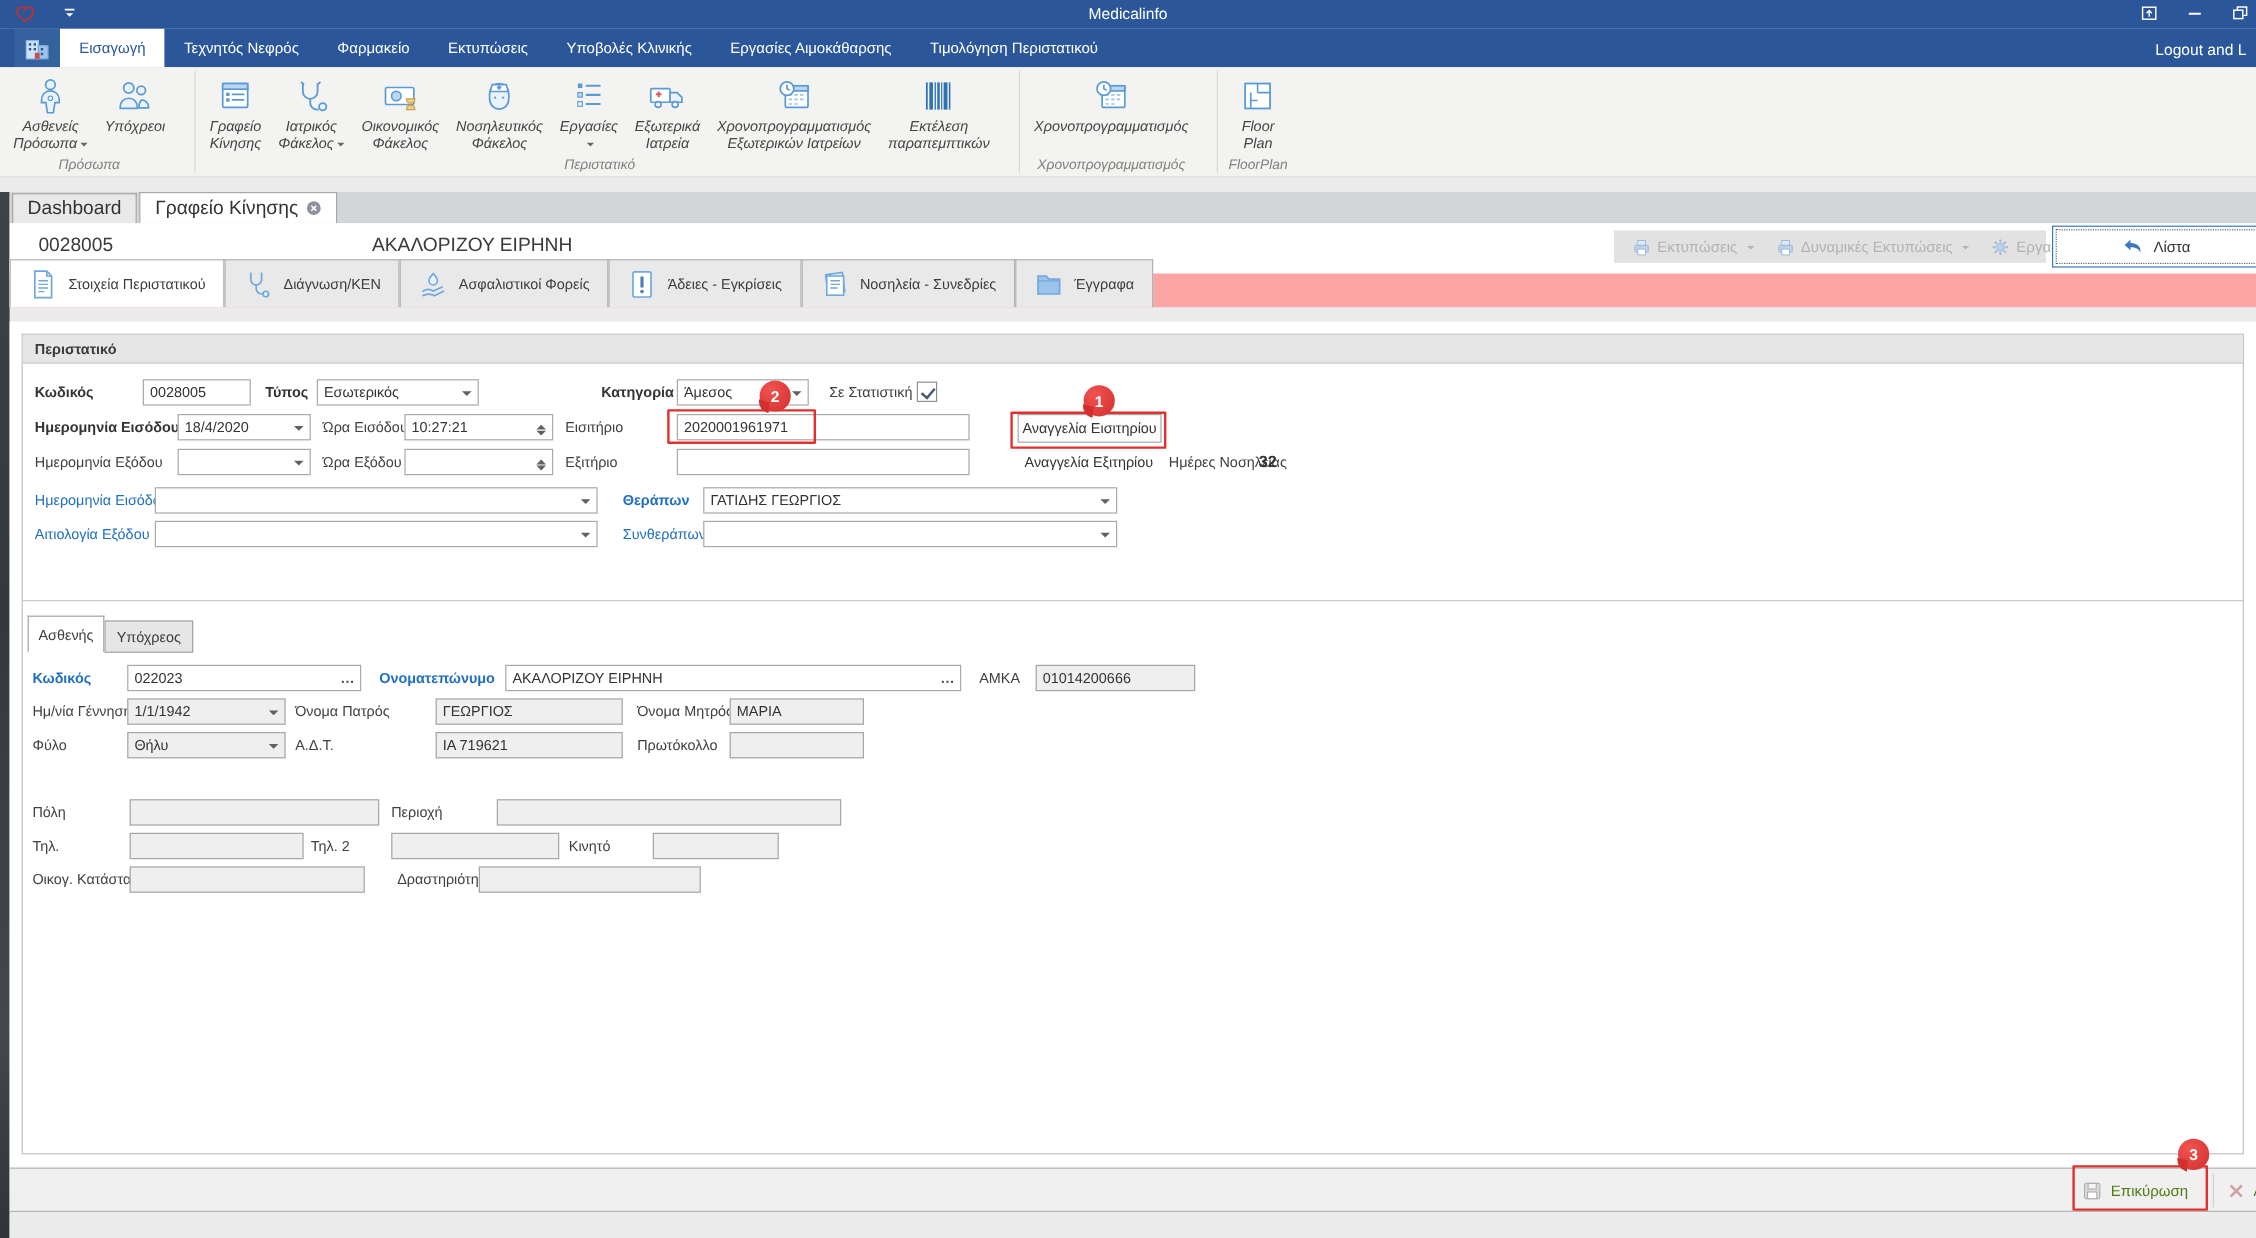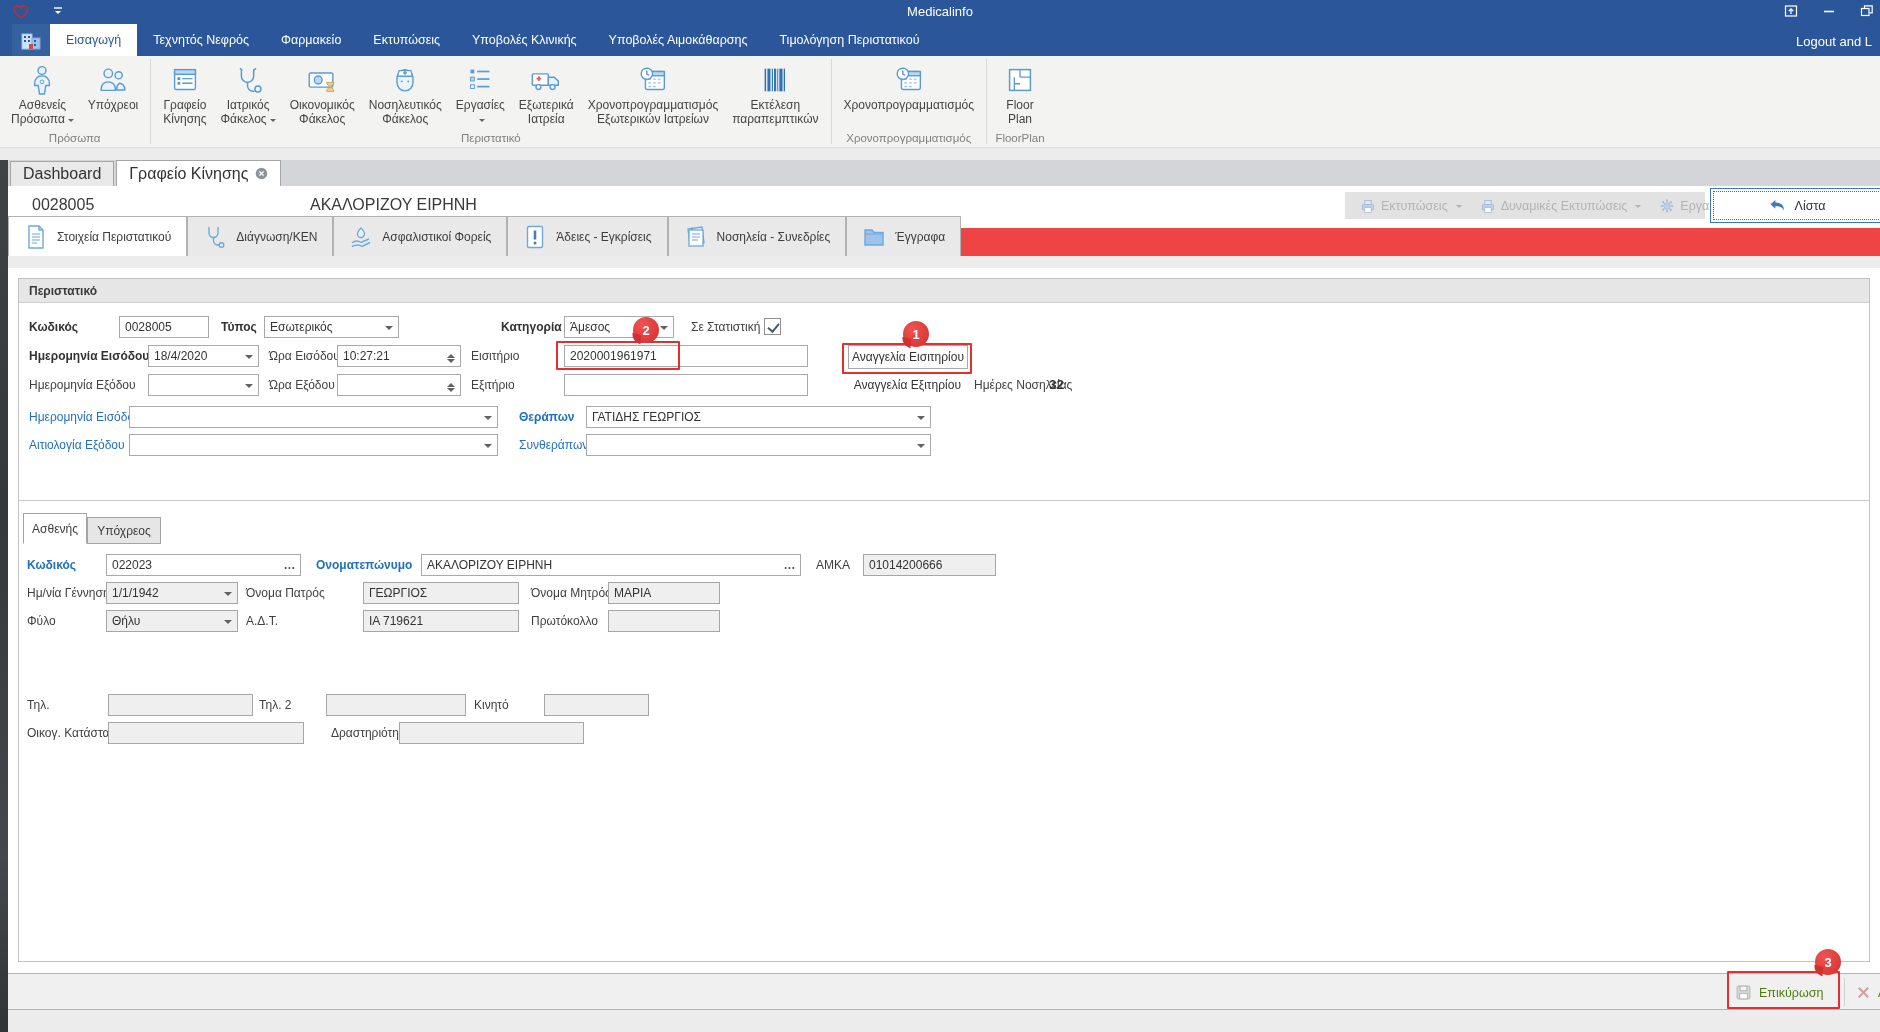--- a/index.html
+++ b/index.html
@@ -17,21 +17,21 @@
 
   
   .ribbon-tabs{position:absolute;left:0;top:24px;width:1880px;height:32px;background:#2b579a;display:flex;align-items:flex-end;}
   .app-button{width:38px;height:32px;margin-left:12px;display:flex;align-items:center;justify-content:center;background:#35619f;}
   .rtab{height:32px;line-height:32px;padding:0 16px;color:#fff;font-size:12.5px;white-space:nowrap;cursor:default;}
   .rtab.active{background:#fff;color:#2b579a;}
   .logout{position:absolute;right:8px;bottom:7px;color:#fff;font-size:13px;white-space:nowrap;}
 
   
   .ribbon-body{position:absolute;left:0;top:56px;width:1880px;height:92px;background:#f3f3f1;border-bottom:1px solid #dcdcda;display:flex;align-items:stretch;}
-  .rgroup{display:flex;flex-direction:column;padding:2px 4px 0 4px;}
+  .rgroup{display:flex;flex-direction:column;padding:2px 16px 0 4px;font-style:italic;}
   .rbtns{display:flex;flex:1;align-items:flex-start;}
   .rbtn{display:flex;flex-direction:column;align-items:center;padding:4px 7px 0 7px;min-width:56px;height:74px;cursor:default;}
   .ric{flex:0 0 auto;}
   .rl{font-size:12px;line-height:14px;color:#444;text-align:center;white-space:nowrap;}
   .rglabel{height:16px;text-align:center;color:#808080;font-size:11.5px;white-space:nowrap;}
   .rsep{width:1px;background:#d8d8d6;margin:3px 1px;}
   .dd{display:inline-block;width:0;height:0;border:3.5px solid transparent;border-top-color:#666;vertical-align:middle;margin-left:3px;position:relative;top:2px;}
 
   
   .edge-strip{position:absolute;left:0;top:160px;width:8px;height:872px;background:linear-gradient(180deg,#3e4348,#34383d 40%,#44484e 80%,#303439);}
@@ -42,21 +42,21 @@
   
   .pheader{position:absolute;left:8px;top:186px;width:1872px;height:42px;background:#fff;}
   .pcode{position:absolute;left:24px;top:10px;font-size:16px;color:#3a3a3a;}
   .pname{position:absolute;left:302px;top:10px;font-size:16px;color:#3a3a3a;}
   .ptoolbar{position:absolute;left:1337px;top:6px;width:360px;height:27px;background:#e2e2e2;display:flex;align-items:center;padding:0 6px;}
   .ptool{display:flex;align-items:center;gap:5px;padding:0 9px;color:#b3b3b3;font-size:12.5px;white-space:nowrap;height:100%;}
   .ptool .dd{border-top-color:#b3b3b3;}
   .lista-btn{position:absolute;left:1702px;top:2px;width:174px;height:35px;background:#fff;border:1px solid #3a79bd;outline:1px dotted #666;outline-offset:-4px;display:flex;align-items:center;justify-content:center;gap:8px;color:#333;font-size:12.5px;cursor:default;}
 
   
-  .itabs{position:absolute;left:8px;top:228px;width:1872px;height:28px;background:#ef4444;display:flex;align-items:flex-end;}
+  .itabs{position:absolute;left:8px;top:228px;width:1872px;height:28px;background:#fca5a5;display:flex;align-items:flex-end;}
   .itab{height:40px;display:flex;align-items:center;gap:9px;padding:0 15px;background:#e9e9e9;border:1px solid #b2b2b2;border-bottom:none;font-size:12px;color:#3c3c3c;white-space:nowrap;cursor:default;}
   .itab.active{background:#fff;height:40px;}
 
   
   .main{position:absolute;left:8px;top:268px;width:1872px;height:705px;background:#fff;}
   .gbox{position:absolute;left:10px;top:10px;width:1852px;height:684px;border:1px solid #c2c2c2;background:#fff;}
   .gbox-head{height:24px;background:#e6e6e6;border-bottom:1px solid #cecece;display:flex;align-items:center;padding-left:10px;font-weight:bold;color:#3a3a3a;}
   .subtop{position:absolute;left:0;top:24px;width:100%;height:198px;border-bottom:1px solid #c9c9c9;}
   .row{position:absolute;left:0;width:100%;height:24px;}
   .lb{position:absolute;top:4px;font-size:12px;color:#404040;white-space:nowrap;}
@@ -132,21 +132,21 @@
           <rect x="15" y="12" width="2" height="2" fill="#2b579a"></rect>
           <rect x="15" y="16" width="2" height="2" fill="#2b579a"></rect>
           <rect x="10" y="16" width="4" height="5" fill="#c94b4b"></rect>
         </svg>
     </div>
     <div class="rtab active">Εισαγωγή</div>
     <div class="rtab">Τεχνητός Νεφρός</div>
     <div class="rtab">Φαρμακείο</div>
     <div class="rtab">Εκτυπώσεις</div>
     <div class="rtab">Υποβολές Κλινικής</div>
-    <div class="rtab">Υποβολές Αιμοκάθαρσης</div>
+    <div class="rtab">Εργασίες Αιμοκάθαρσης</div>
     <div class="rtab">Τιμολόγηση Περιστατικού</div>
     <div class="logout">Logout and L</div>
   </nav>
 
   <section class="ribbon-body">
 
     <div class="rgroup">
       <div class="rbtns">
         <div class="rbtn">
           <svg class="ric" width="34" height="36" viewBox="0 0 36 36">
@@ -557,20 +557,30 @@
         <div class="inp ro" style="left:344px;width:156px">
             <span>ΙΑ 719621</span>
           </div>
         <span class="lb" style="left:512px">Πρωτόκολλο</span>
         <div class="inp ro" style="left:589px;width:112px">
             <span></span>
           </div>
       </div>
 
 
+      <div class="row" style="top:387px;">
+        <span class="lb" style="left:8px">Πόλη</span>
+        <div class="inp ro" style="left:89px;width:208px">
+            <span></span>
+          </div>
+        <span class="lb" style="left:307px">Περιοχή</span>
+        <div class="inp ro" style="left:395px;width:287px">
+            <span></span>
+          </div>
+      </div>
 
       <div class="row" style="top:415px;">
         <span class="lb" style="left:8px">Τηλ.</span>
         <div class="inp ro" style="left:89px;width:145px">
             <span></span>
           </div>
         <span class="lb" style="left:240px">Τηλ. 2</span>
         <div class="inp ro" style="left:307px;width:140px">
             <span></span>
           </div>

